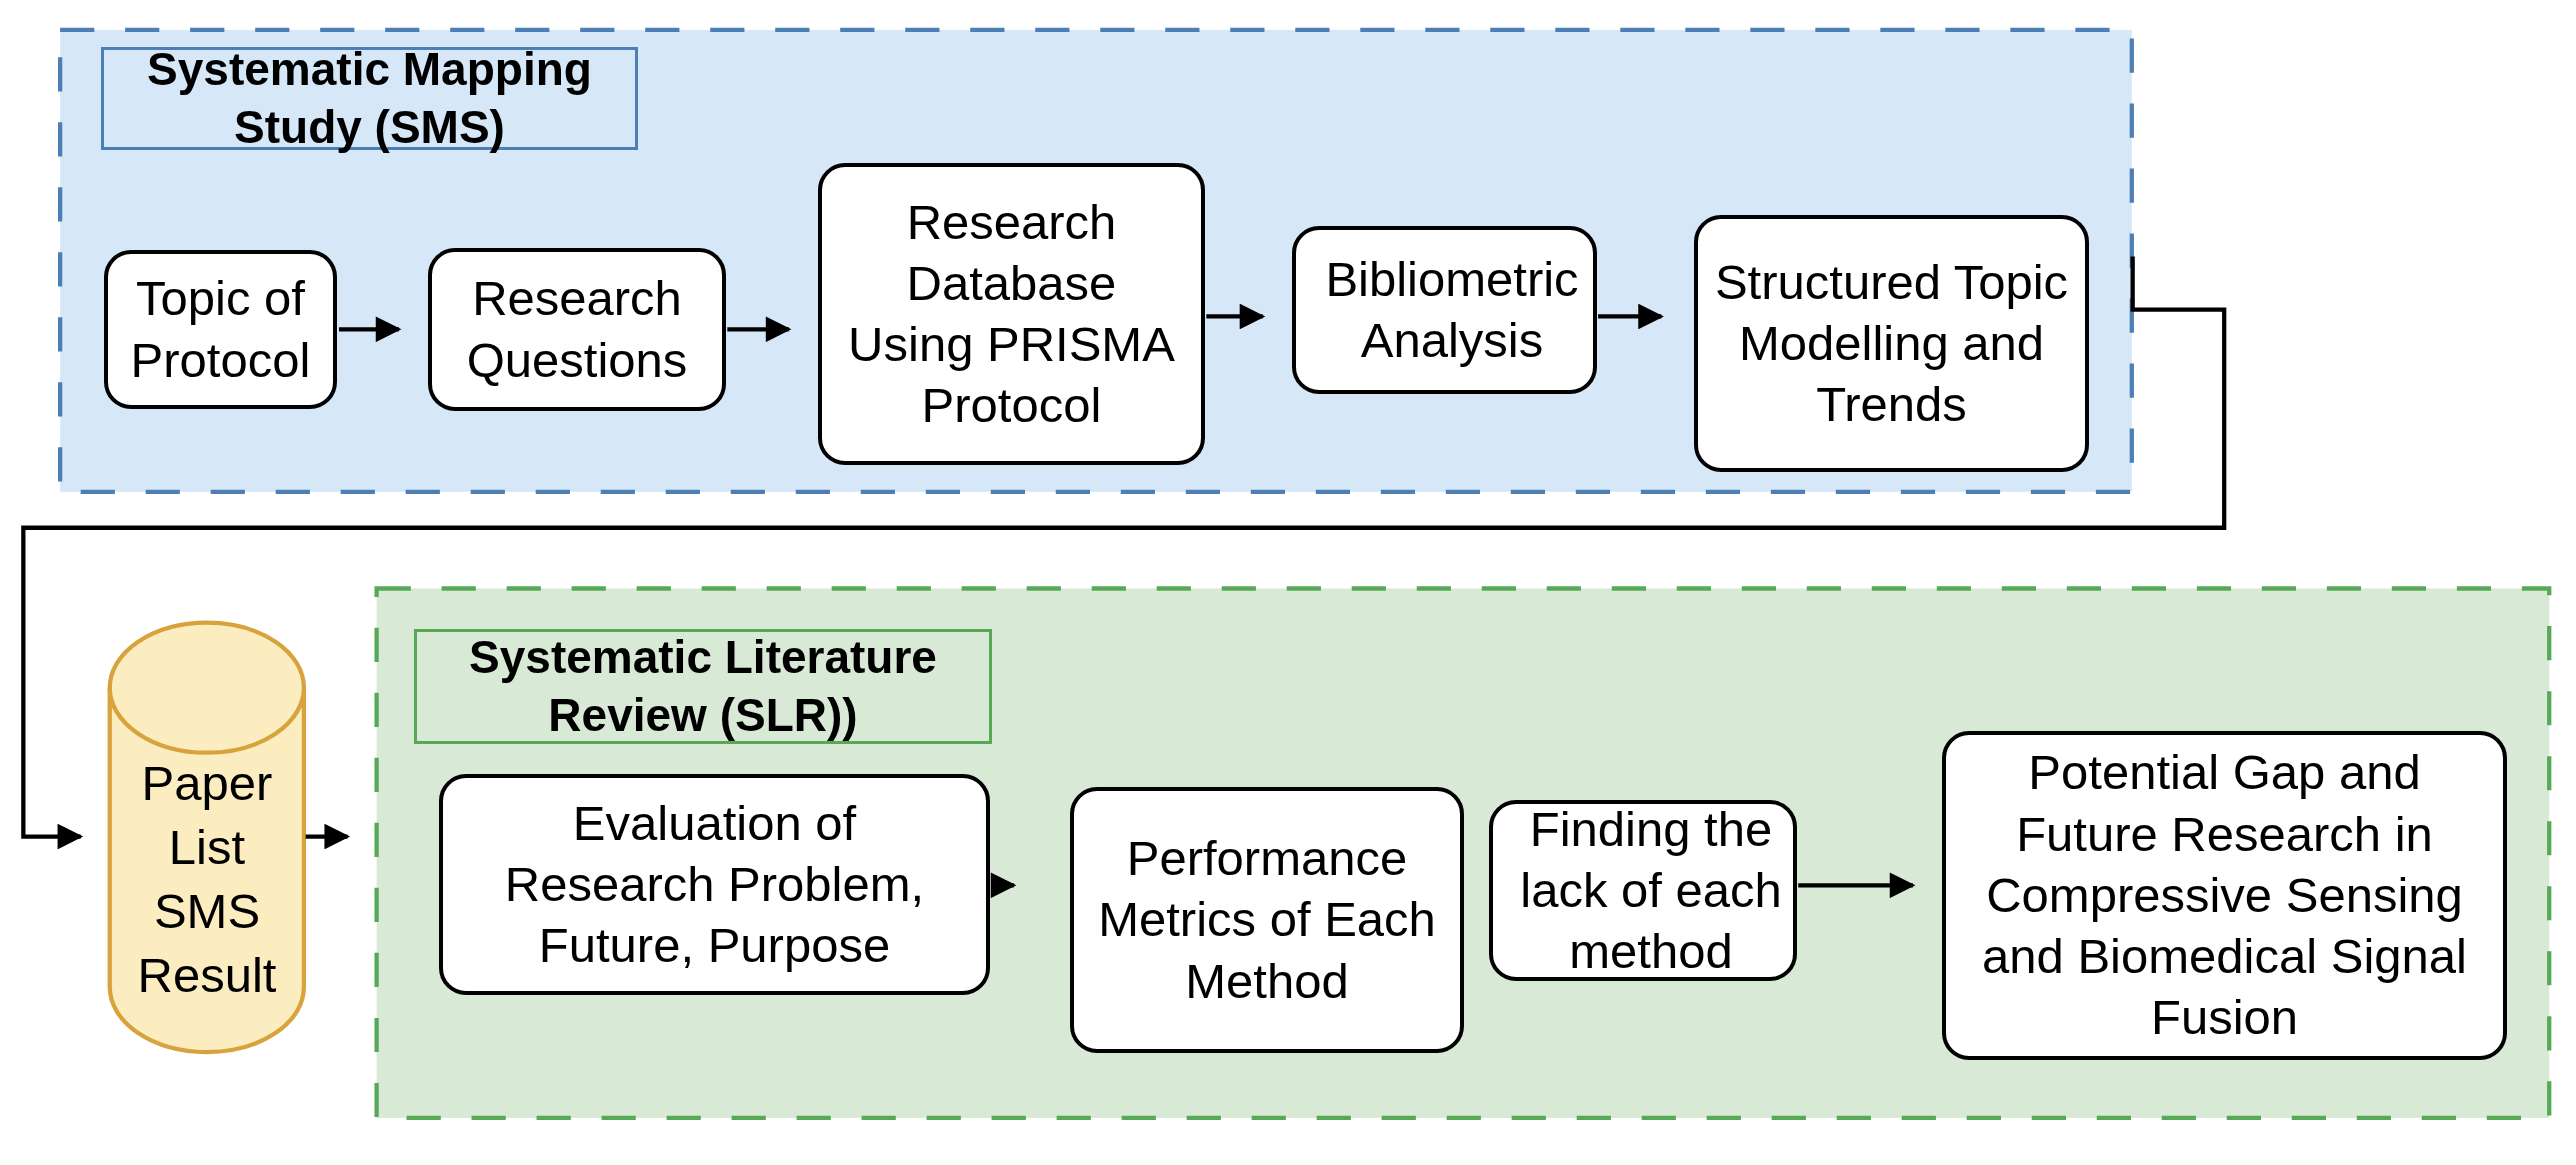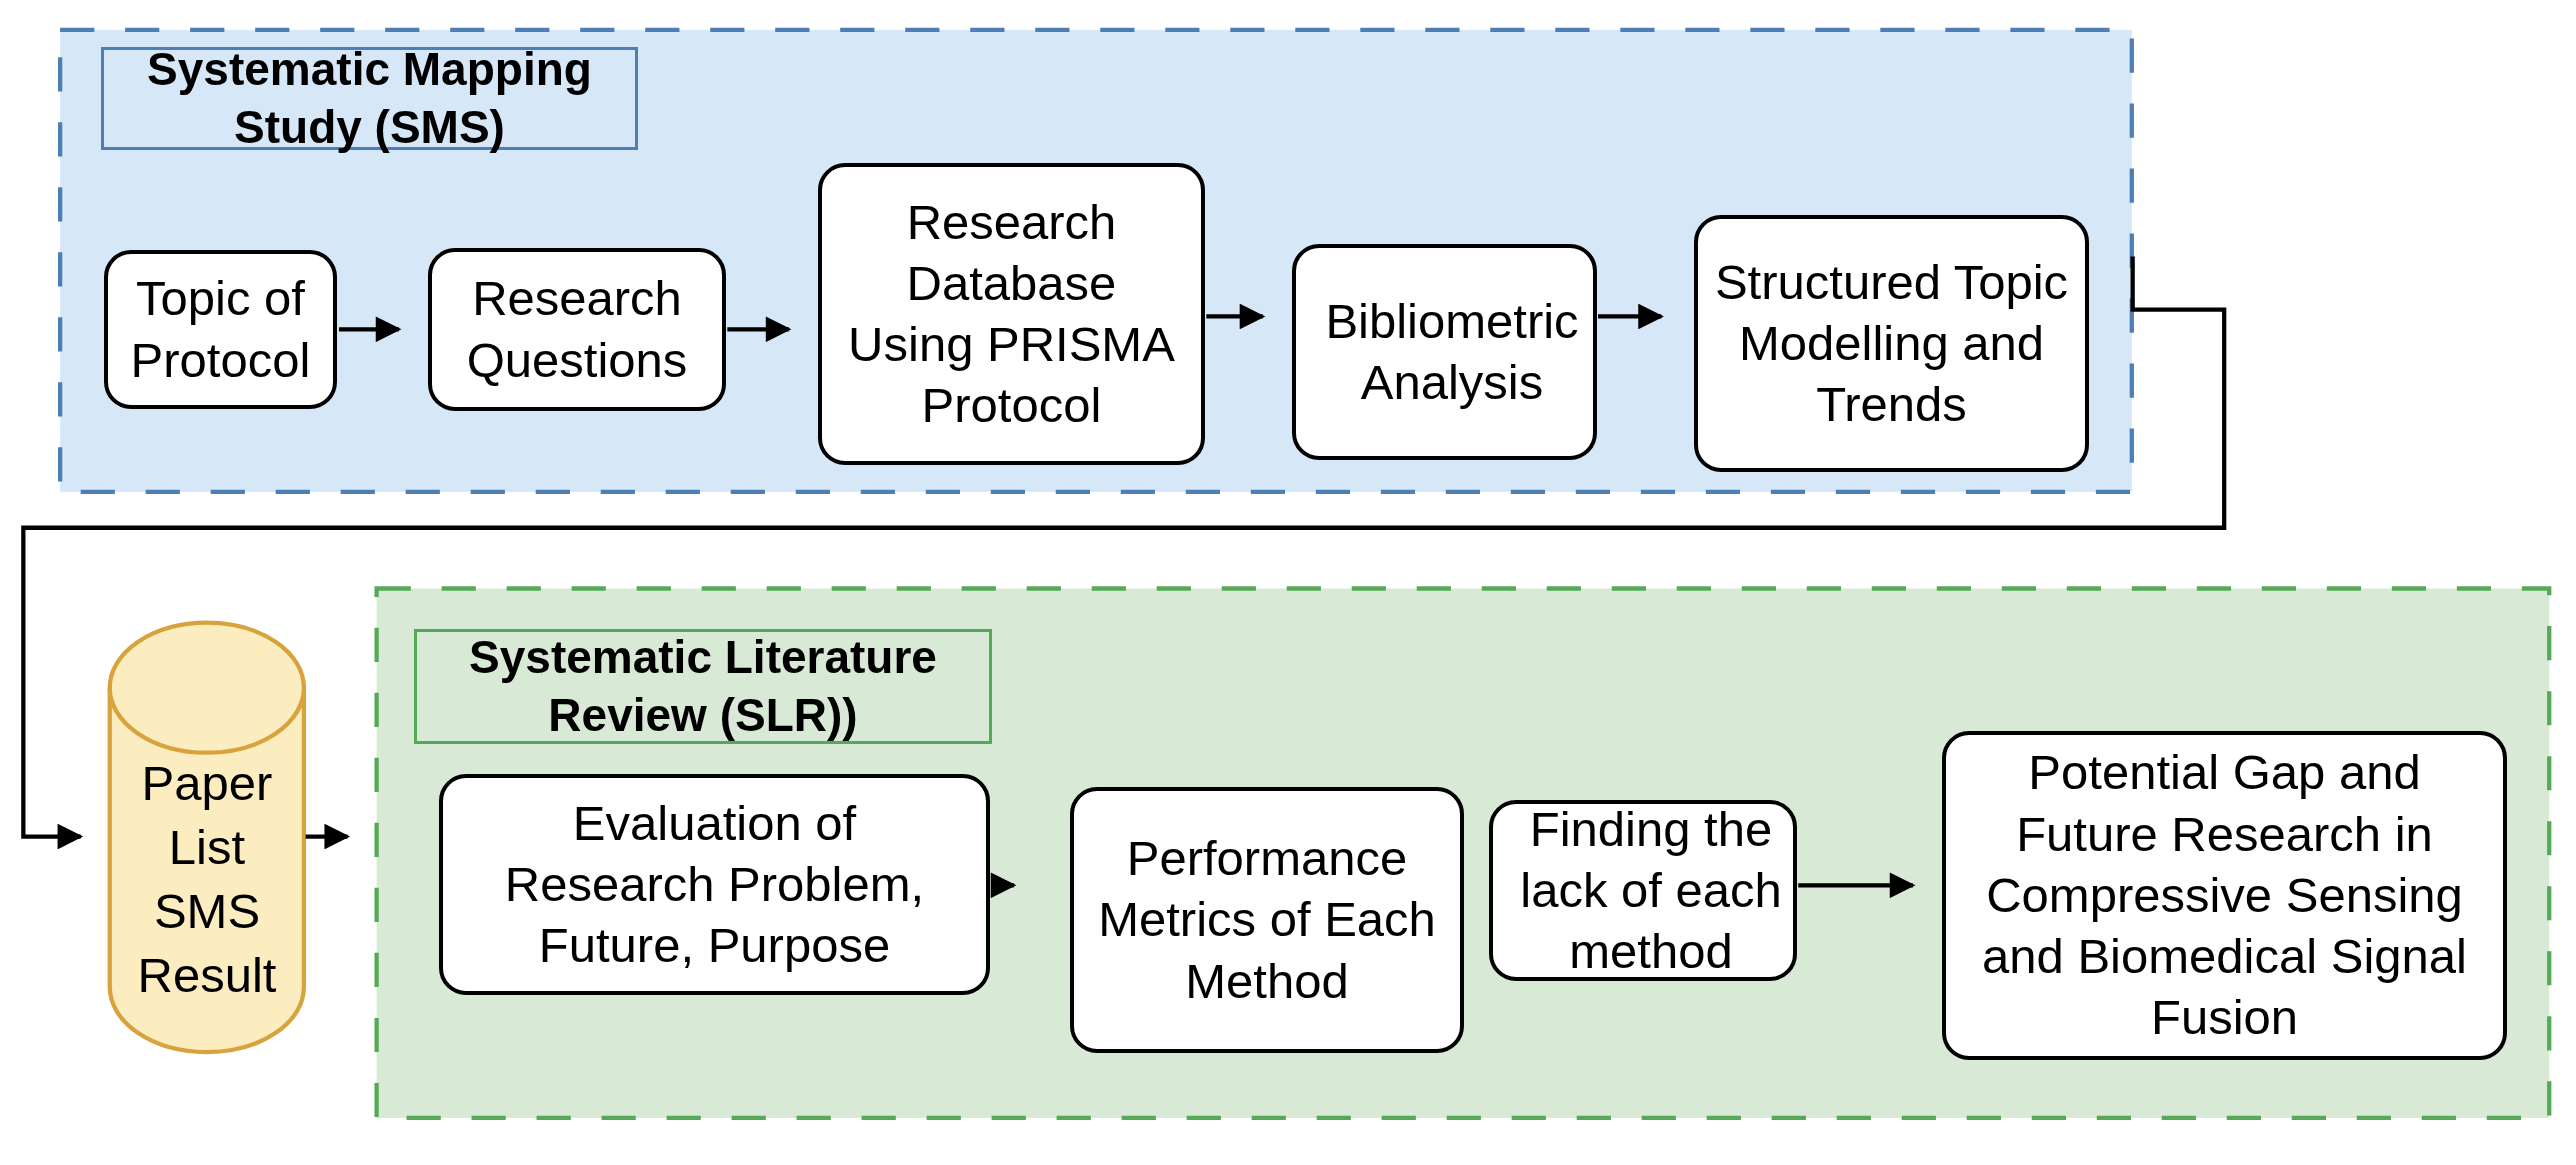--- a/index.html
+++ b/index.html
@@ -102,21 +102,21 @@
 Study (SMS)</div>
 
   <div class="node step" style="left:104px; top:250px; width:233px; height:159px;">Topic of
 Protocol</div>
   <div class="node step" style="left:428px; top:248px; width:298px; height:163px;">Research
 Questions</div>
   <div class="node step" style="left:818px; top:163px; width:387px; height:302px;">Research
 Database
 Using PRISMA
 Protocol</div>
-  <div class="node step" style="left:1292px; top:244px; width:305px; height:216px;padding-left:15px;">Bibliometric
+  <div class="node step" style="left:1292px; top:226px; width:305px; height:168px;padding-left:15px;">Bibliometric
 Analysis</div>
   <div class="node step" style="left:1694px; top:215px; width:395px; height:257px;">Structured Topic
 Modelling and
 Trends</div>
 
   <div class="cyl-text" style="left:110px; top:751px; width:194px; height:257px;">Paper
 List
 SMS
 Result</div>
 

